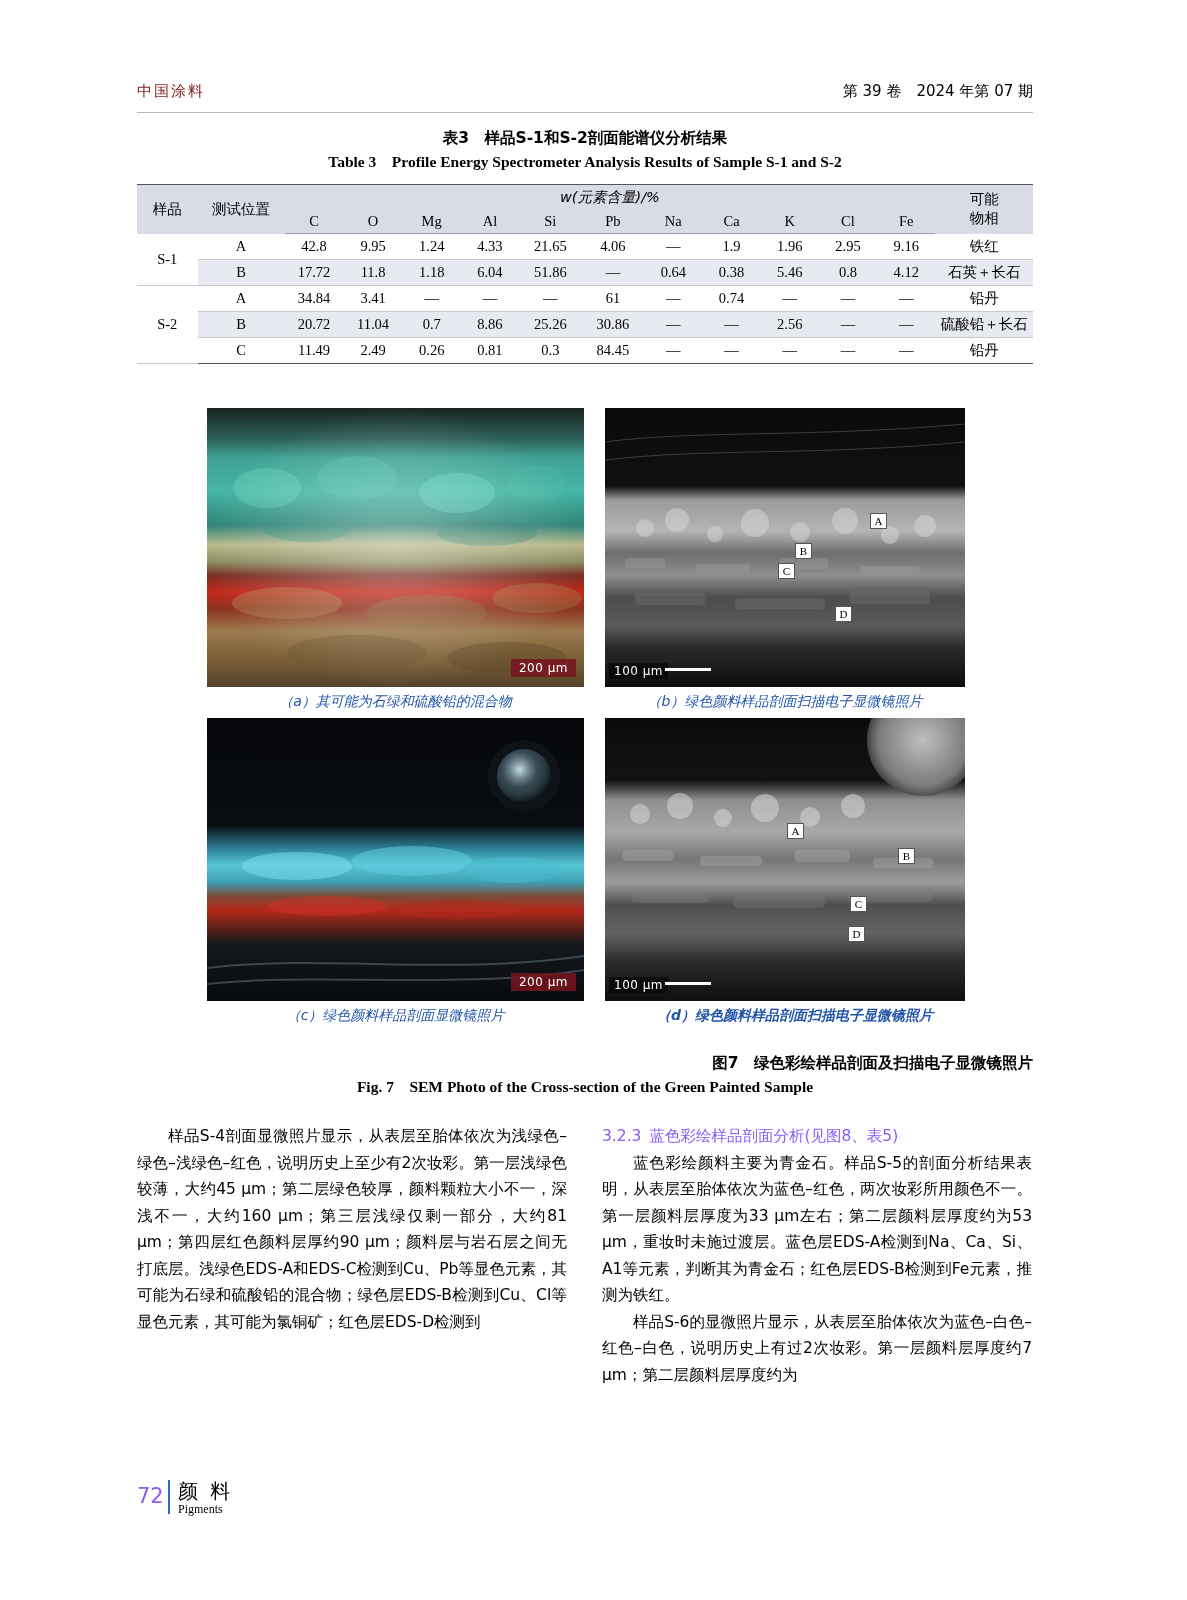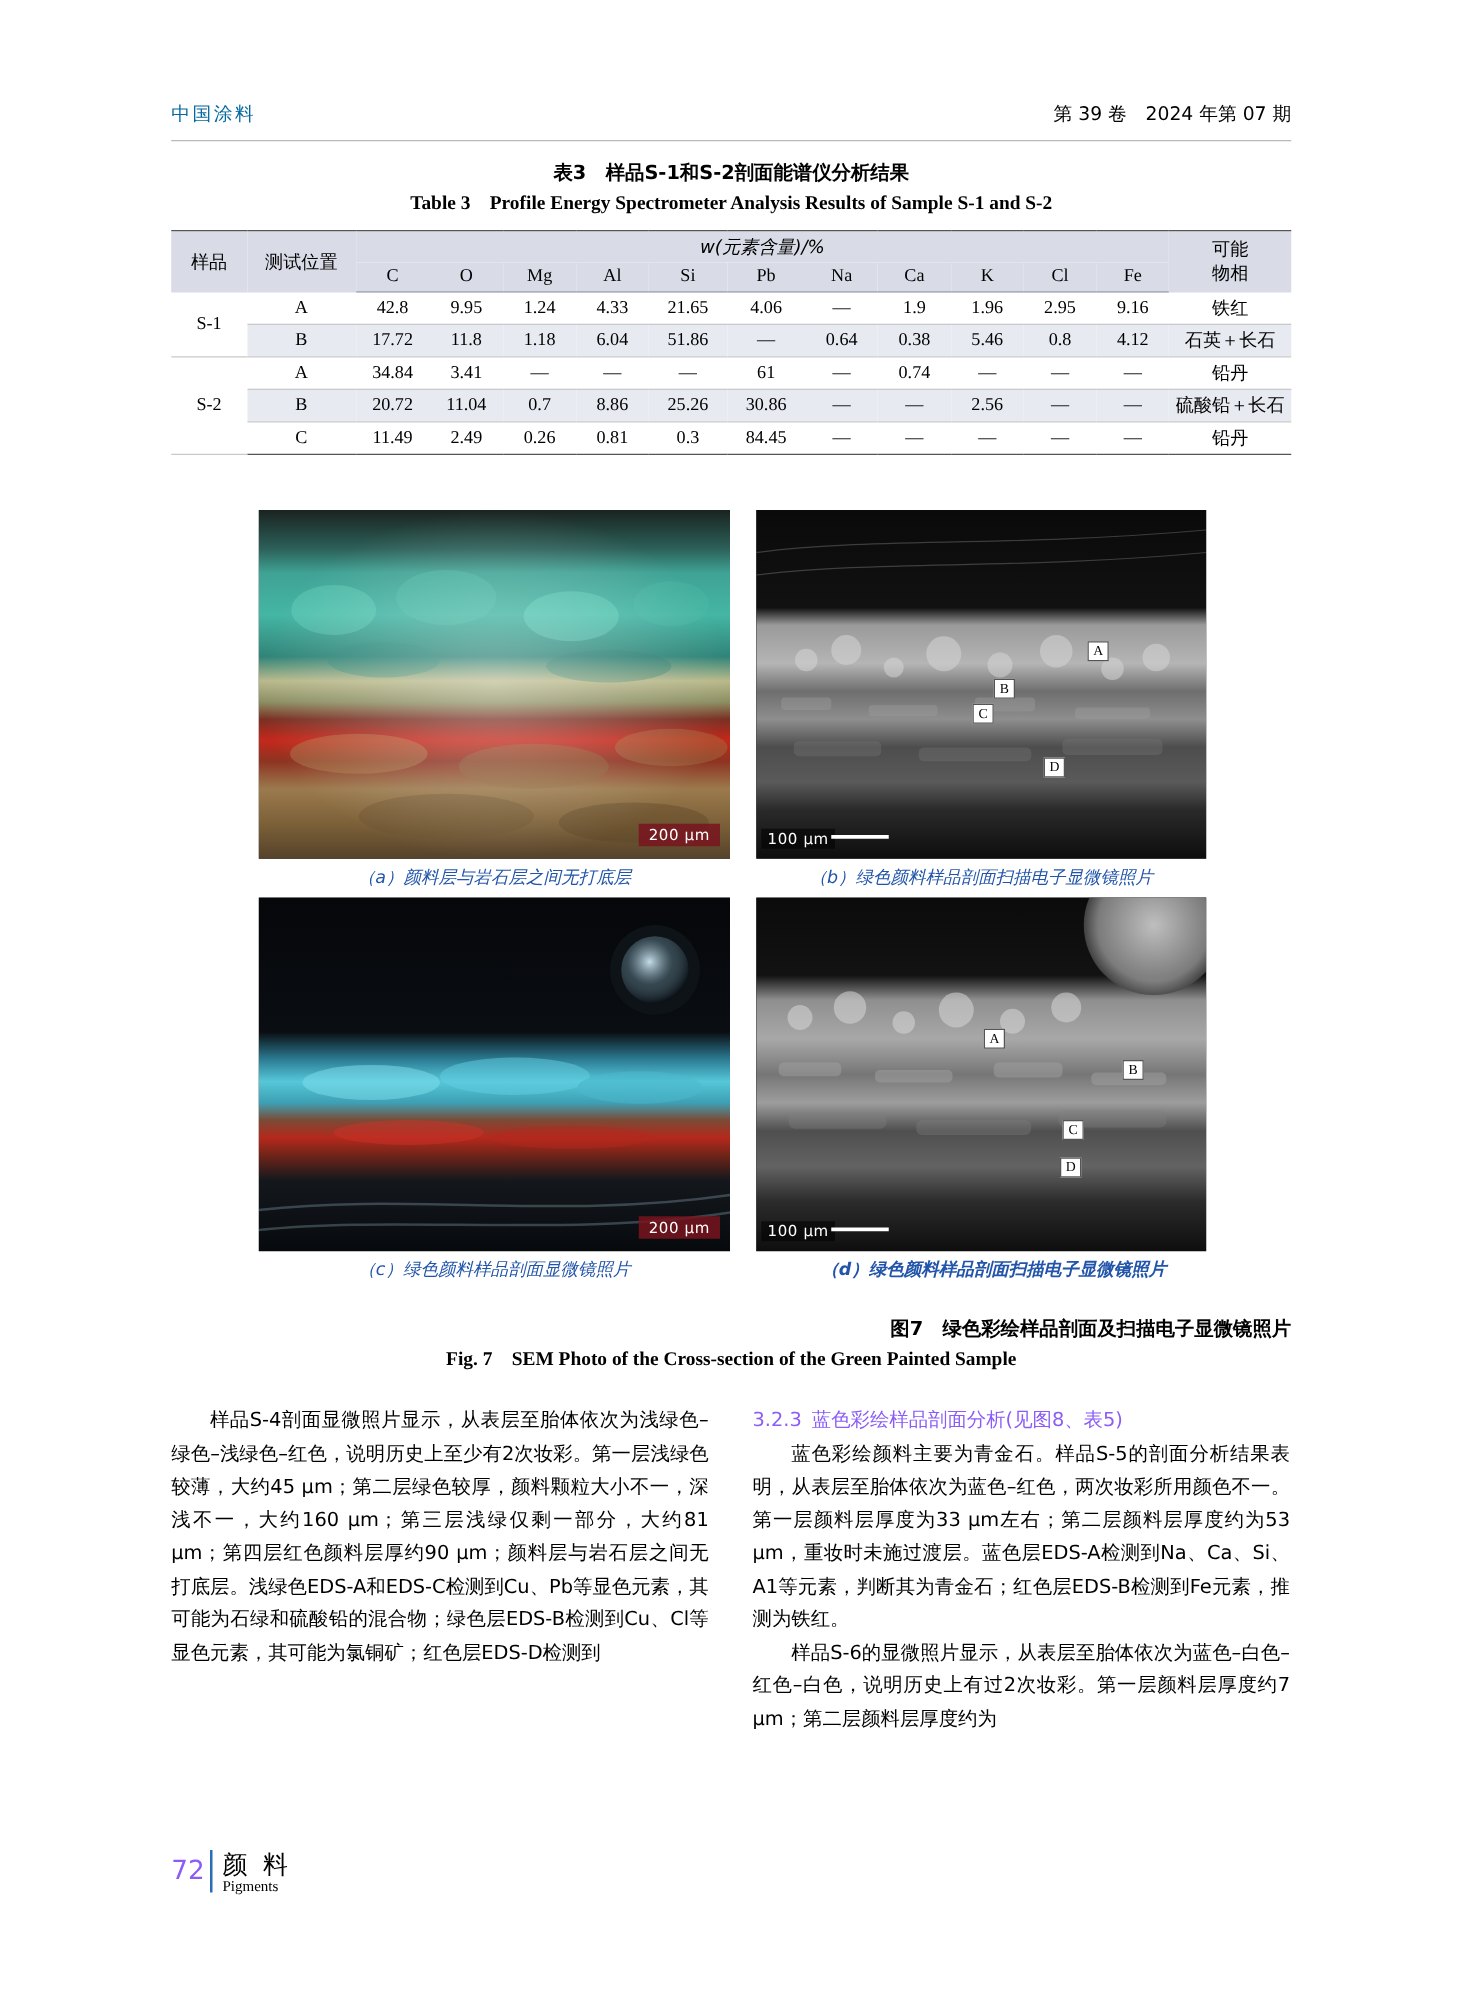--- a/index.html
+++ b/index.html
@@ -30,21 +30,21 @@
     width: 896px;
     height: 30px;
     border-bottom: 1px solid #b9b9b9;
   }
   .runhead .left {
     position: absolute;
     left: 0; top: 0;
     font-size: 15px;
     letter-spacing: 2px;
     font-family: "DejaVu Sans", sans-serif;
-    color: #0369a1;
+    color: #7f1d1d;
   }
   .runhead .right {
     position: absolute;
     right: 0; top: 0;
     font-size: 15px;
     font-family: "DejaVu Sans", sans-serif;
     color: #000;
     white-space: nowrap;
   }
 
@@ -452,21 +452,21 @@
         </g>
       </svg>
       <div class="marker" style="left:265px; top:105px;">A</div>
       <div class="marker" style="left:190px; top:135px;">B</div>
       <div class="marker" style="left:173px; top:155px;">C</div>
       <div class="marker" style="left:230px; top:198px;">D</div>
       <div class="scalebar dark" style="left:4px; bottom:8px; padding:1px 5px;">100 μm</div>
       <div class="scale-line" style="left:60px; bottom:16px; width:46px;"></div>
     </div>
 
-    <div class="sub-cap cap-a">（a）颜料层与岩石层之间无打底层</div>
+    <div class="sub-cap cap-a">（a）其可能为石绿和硫酸铅的混合物</div>
     <div class="sub-cap cap-b">（b）绿色颜料样品剖面扫描电子显微镜照片</div>
 
     <div class="img-box img-c">
       <svg width="377" height="283" viewBox="0 0 377 283" preserveAspectRatio="none">
         <defs>
           <linearGradient id="gc" x1="0" y1="0" x2="0" y2="1">
             <stop offset="0%" stop-color="#05070a"></stop>
             <stop offset="38%" stop-color="#0a0d12"></stop>
             <stop offset="46%" stop-color="#2d7f96"></stop>
             <stop offset="52%" stop-color="#56c7d8"></stop>

